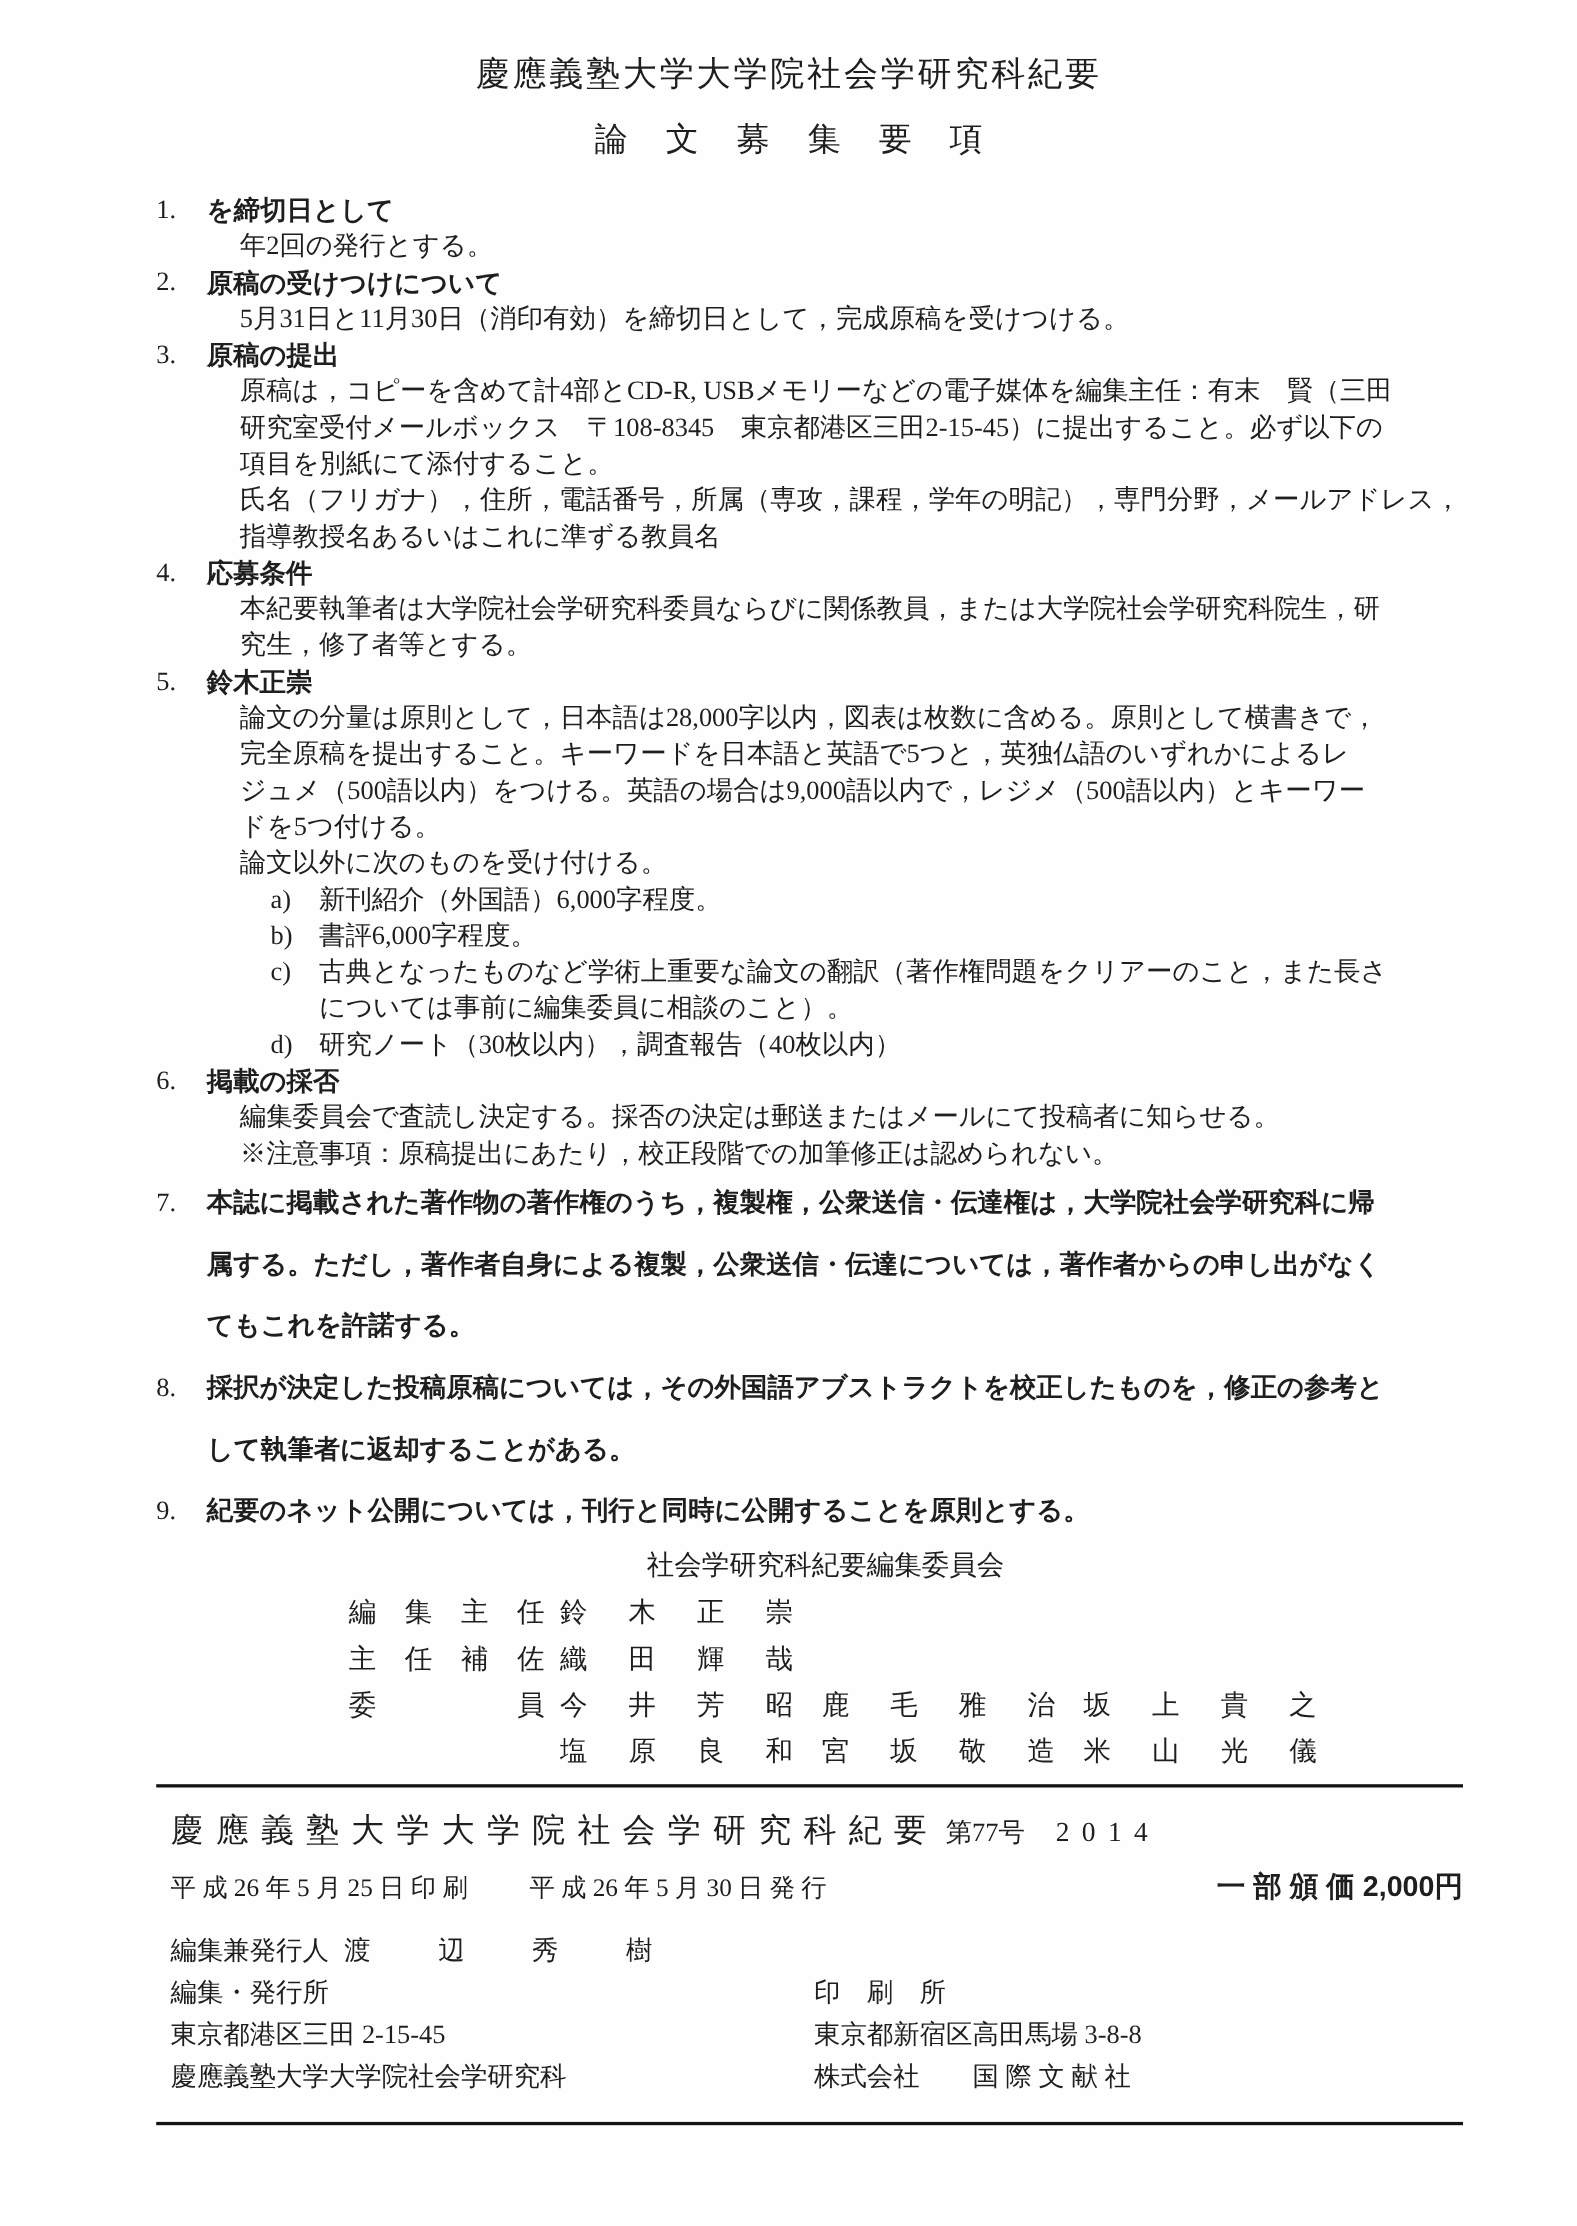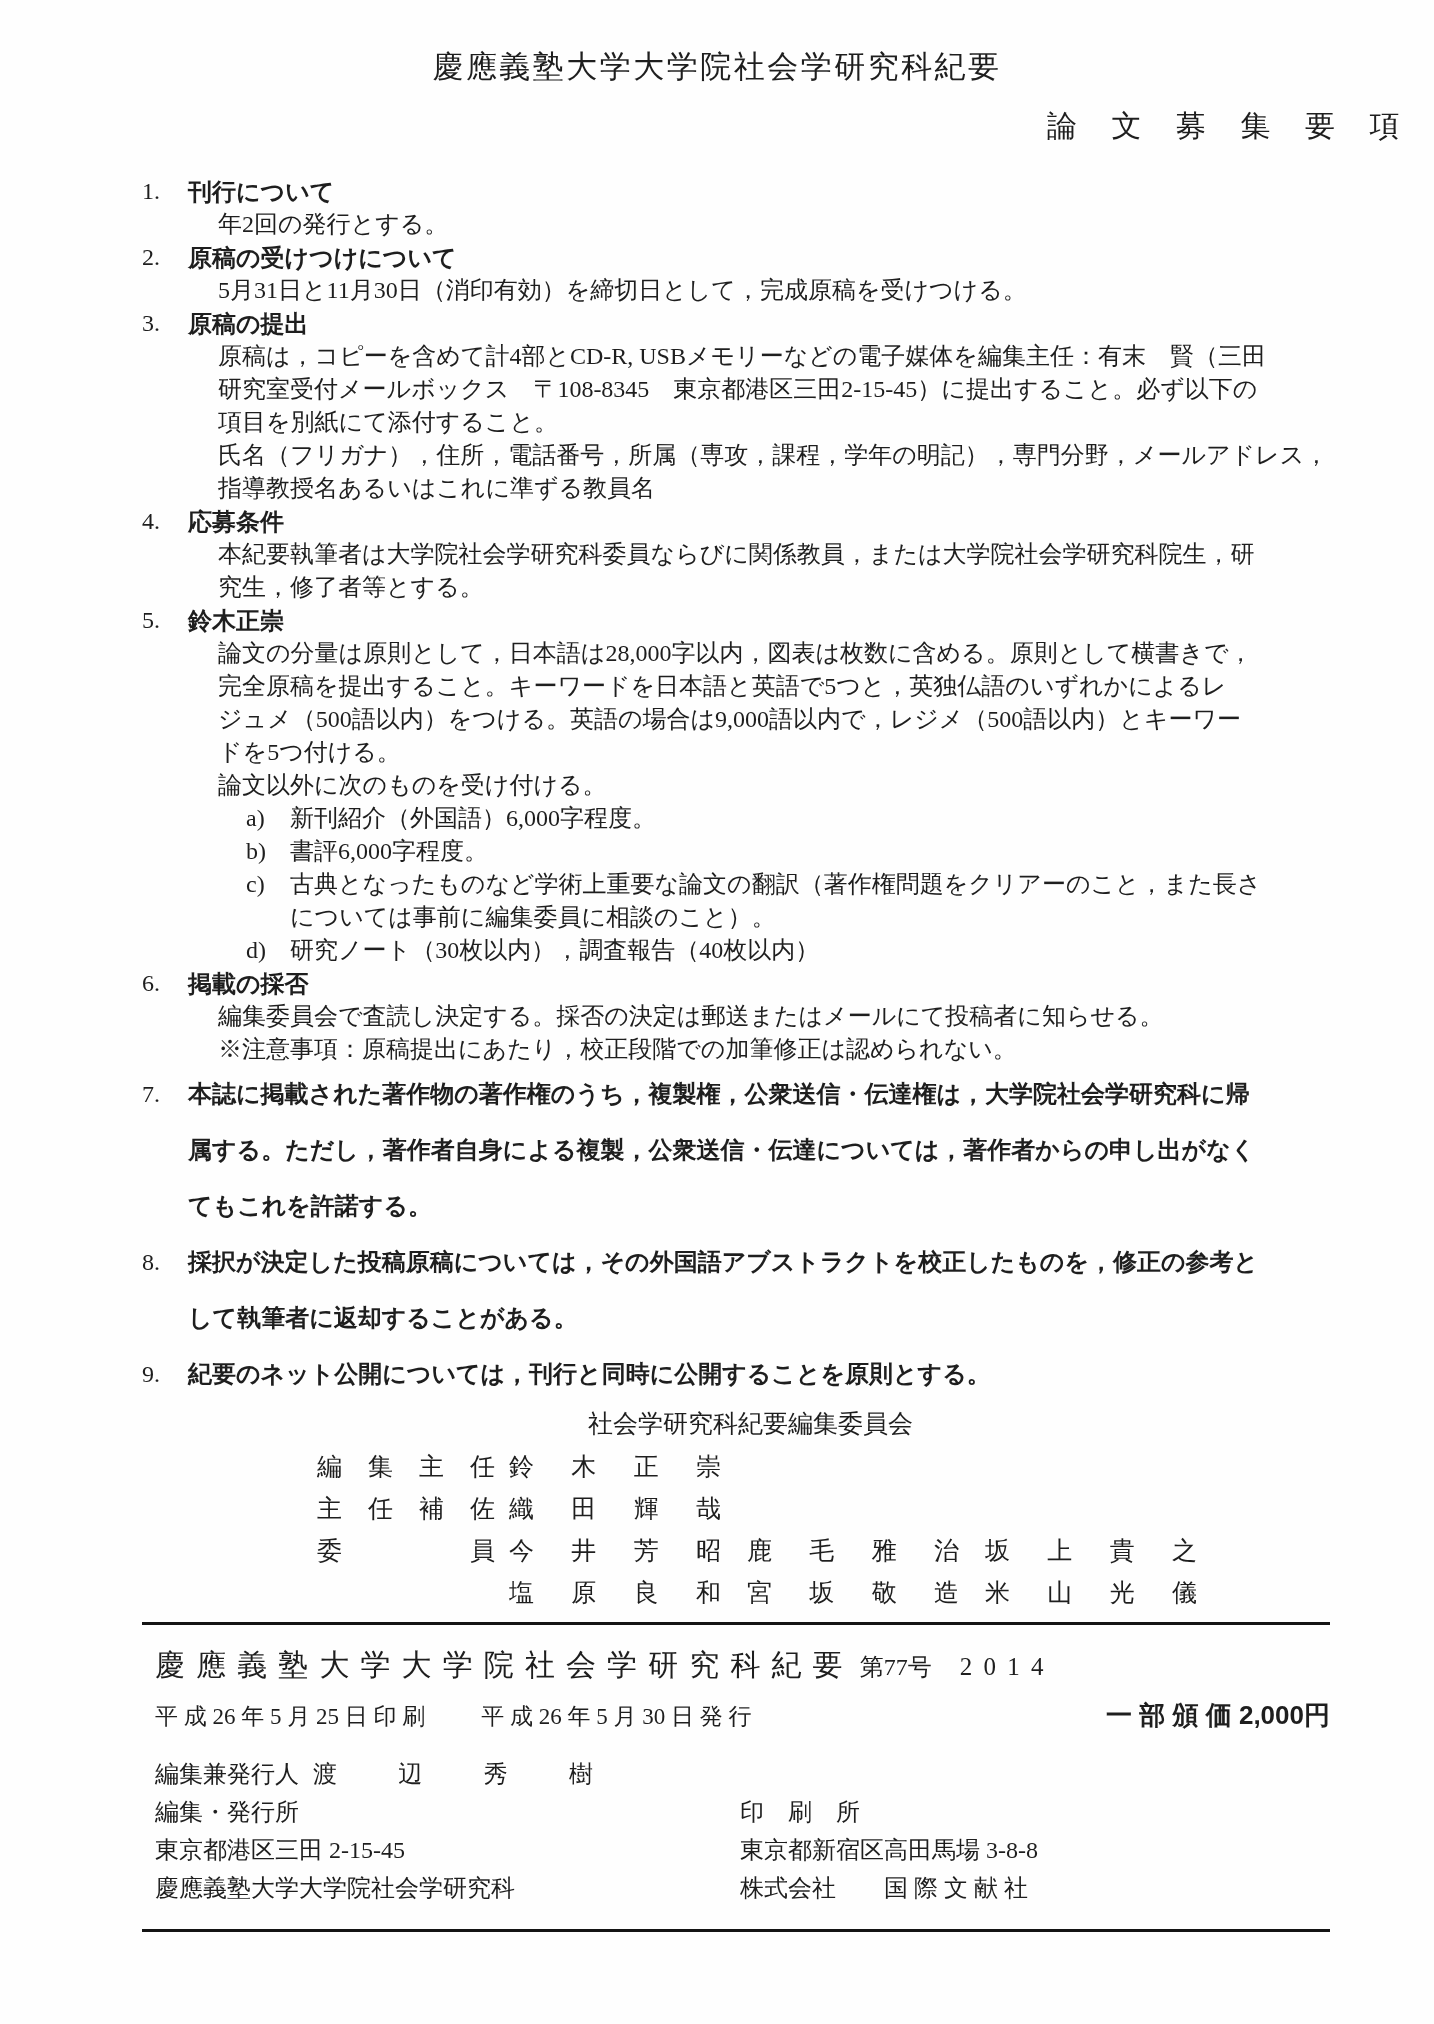--- a/index.html
+++ b/index.html
@@ -4,21 +4,21 @@
 <style>
   * { box-sizing: border-box; }
   html,body { margin:0; padding:0; background:#e8e8e8; }
   .page {
     width:1434px; height:2024px; margin:0 auto; background:#fefefe;
     color:#1e1e1e; position:relative; overflow:hidden;
     font-family:"Liberation Serif","DejaVu Serif",serif;
   }
 
   .doc-title { padding-top:46px; text-align:center; font-size:31px; letter-spacing:.08em; }
-  .doc-subtitle { margin-top:18px; text-align:right; font-size:30px; letter-spacing:1.15em; text-indent:1.15em; }
+  .doc-subtitle { margin-top:18px; text-align:center; font-size:30px; letter-spacing:1.15em; text-indent:1.15em; }
 
   .main-list { margin:28px 96px 0 142px; font-size:24px; line-height:33px; }
   .item { display:flex; }
   .item .num { width:46px; flex:none; }
   .item .content { flex:1 1 auto; min-width:0; }
   .heading { font-family:"Liberation Sans","DejaVu Sans",sans-serif; font-weight:bold; }
   .line { margin-left:30px; white-space:nowrap; }
   .sub-item { display:flex; margin-left:58px; }
   .sub-item .sub-marker { width:44px; flex:none; }
   .sub-line { white-space:nowrap; }
@@ -58,21 +58,21 @@
 <div class="page">
 
   <div class="doc-title">慶應義塾大学大学院社会学研究科紀要</div>
   <div class="doc-subtitle">論文募集要項</div>
 
   <div class="main-list">
 
     <div class="item">
       <span class="num">1.</span>
       <div class="content">
-        <div class="heading">刊行について</div>
+        <div class="heading">を締切日として</div>
         <div class="line">年2回の発行とする。</div>
       </div>
     </div>
 
     <div class="item">
       <span class="num">2.</span>
       <div class="content">
         <div class="heading">原稿の受けつけについて</div>
         <div class="line">5月31日と11月30日（消印有効）を締切日として，完成原稿を受けつける。</div>
       </div>

